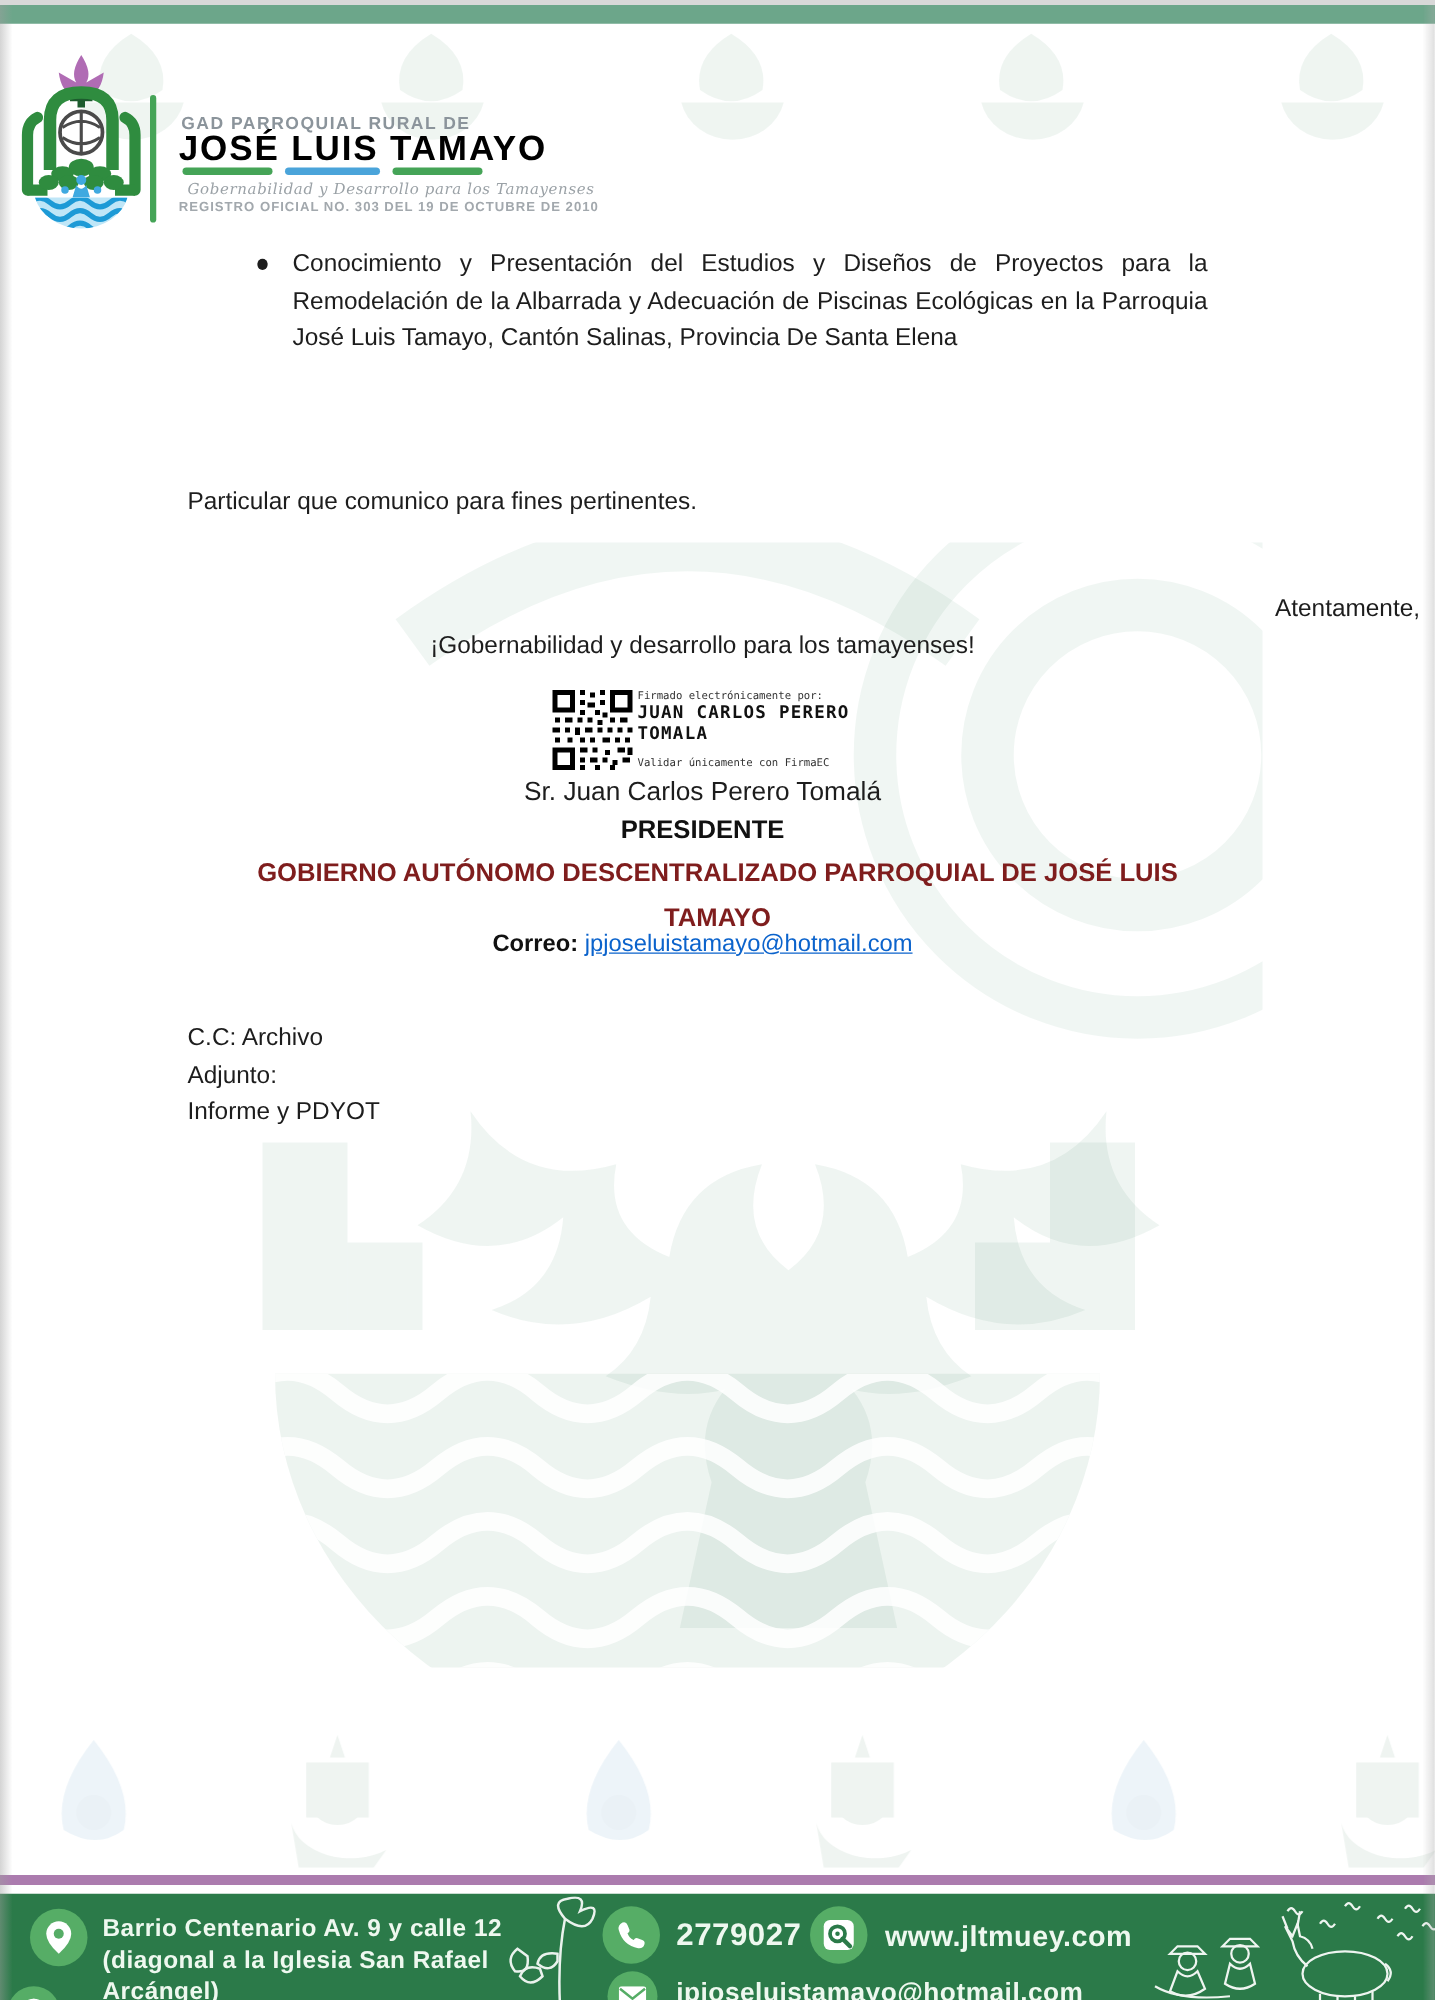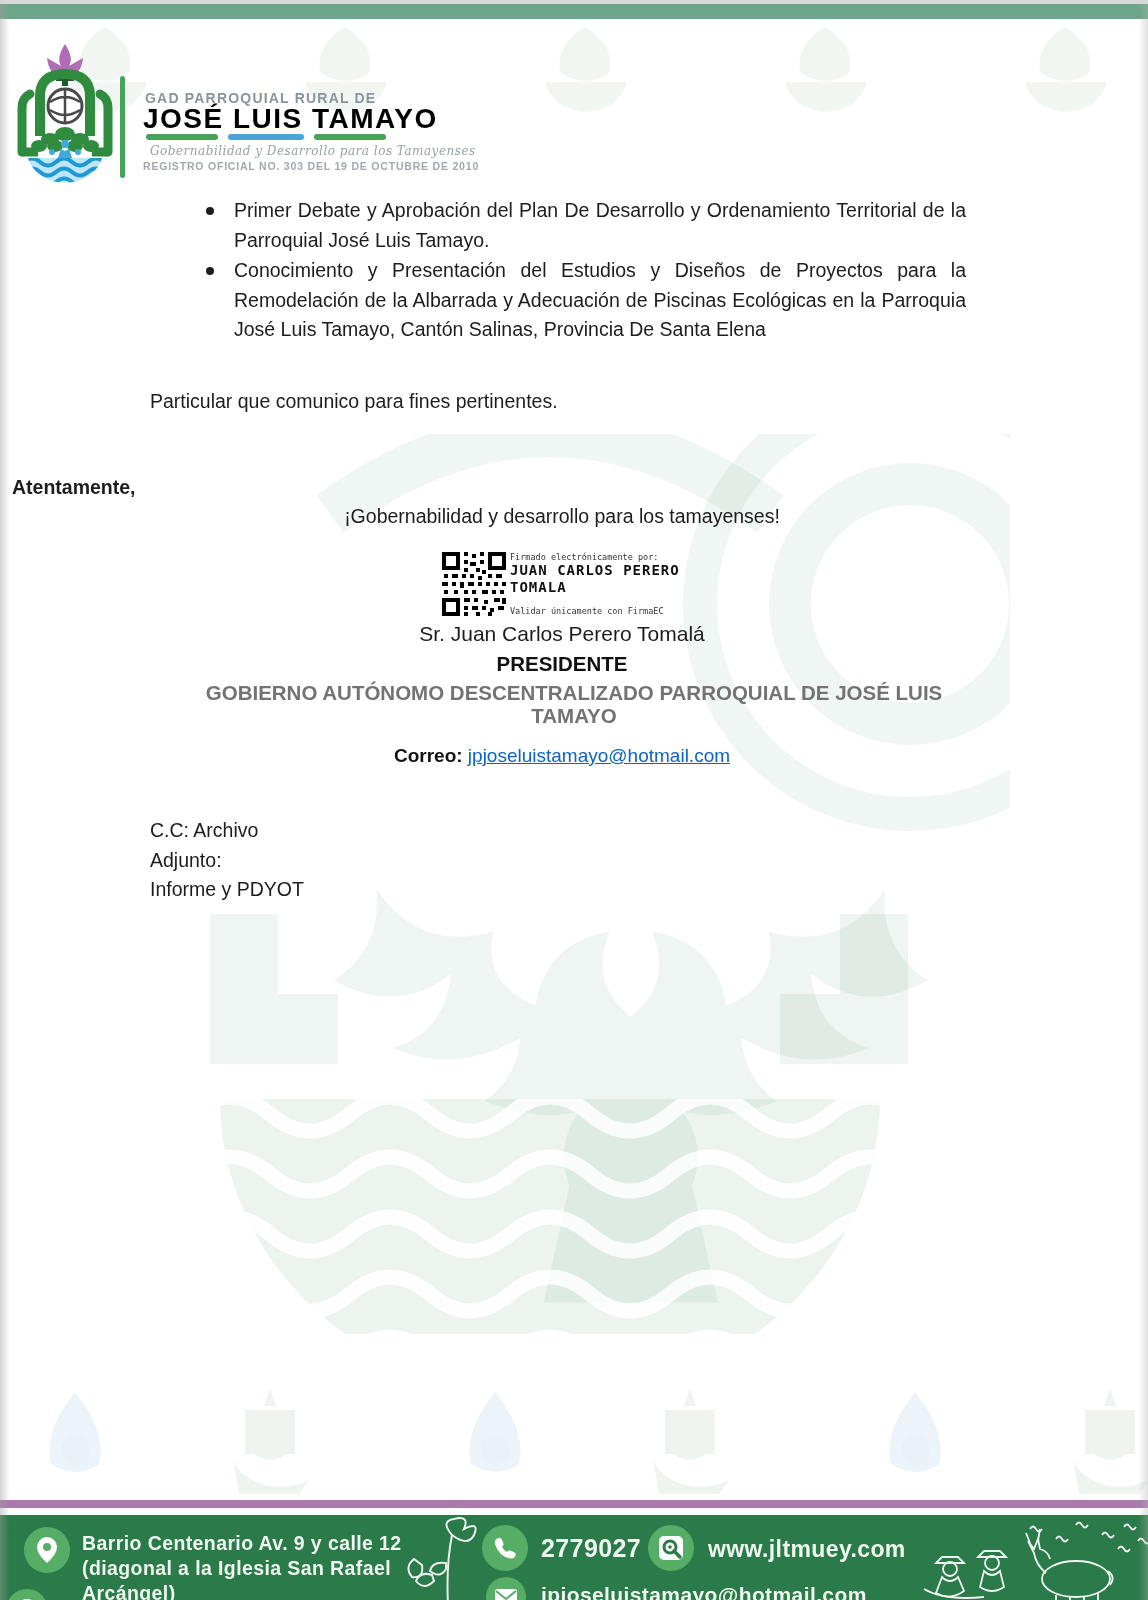--- a/index.html
+++ b/index.html
@@ -25,34 +25,34 @@
   .hbar { top:130px; height:6px; border-radius:3px; }
   #org-slogan { left:150px; top:140px; font-size:12px; color:#9aa1a6; font-family:"DejaVu Serif", serif; font-style:italic; letter-spacing:.5px;text-align:right;}
   #org-registro { left:143px; top:156px; font-size:10.5px; letter-spacing:.8px; color:#a2a8ad; font-weight:600;}
 
   
   .bodytext { color:#1d1d1d; font-size:19.5px; line-height:29.5px; }
   #bullet-list { left:200px; top:192px; width:766px; list-style:none; }
   #bullet-list li { position:relative; padding-left:34px; text-align:justify; margin-bottom:1px; }
   #bullet-list li .dot { position:absolute; left:6px; top:11px; width:8px; height:8px; border-radius:50%; background:#1d1d1d; }
   #note { left:150px; top:383px; }
-  #salutation { left:12px; top:469px; width:1124px; text-align:left;font-weight:bold; }
+  #salutation { left:12px; top:469px; width:1124px; text-align:right; }
   #motto { left:0; top:498px; width:1124px; text-align:center; }
 
   
   #sig-block { left:440px; top:546px; width:330px; height:70px; }
   #qr { position:absolute; left:0; top:0; width:68px; height:68px; background:#fff; }
   #sig-texts { position:absolute; left:70px; top:2px; width:250px; font-family:"DejaVu Sans Mono", monospace; color:#111; }
   .sig-small { font-size:8.5px; color:#333; }
   .sig-name { font-size:14px; font-weight:700; letter-spacing:1px; line-height:17px; }
   #sig-valid { margin-top:10px; }
   #signer-name { left:0; top:618px; width:1124px; text-align:center; font-size:21px; color:#1d1d1d;}
   #signer-title { left:0; top:648px; width:1124px; text-align:center; font-size:20.5px; font-weight:800; color:#111;}
   #signer-org { left:0; top:677px; width:1148px; text-align:center; }
-  #signer-org .inner { display:inline-block; width:790px; font-size:20.5px; font-weight:800; line-height:23px; color:#737373; }
+  #signer-org .inner { display:inline-block; width:790px; font-size:20.5px; font-weight:800; line-height:36px; color:#7f1d1d; }
   #correo-line { left:0; top:741px; width:1124px; text-align:center; font-size:19px; color:#111;}
   #correo-line .lbl { font-weight:800; }
   .link { color:#0b63cc; text-decoration:underline; cursor:pointer; }
 
   
   #cc-block { left:150px; top:812px; }
 
   
   .wm { pointer-events:none; }
 
@@ -199,21 +199,21 @@
   <div id="header-divider" class="abs"></div>
   <div id="org-small" class="abs">GAD PARROQUIAL RURAL DE</div>
   <div id="org-name" class="abs">JOSÉ LUIS TAMAYO</div>
   <div class="abs hbar" style="left:146px;width:72px;background:#45a457;"></div>
   <div class="abs hbar" style="left:228px;width:76px;background:#4aa4da;"></div>
   <div class="abs hbar" style="left:314px;width:72px;background:#45a457;"></div>
   <div id="org-slogan" class="abs">Gobernabilidad y Desarrollo para los Tamayenses</div>
   <div id="org-registro" class="abs">REGISTRO OFICIAL NO. 303 DEL 19 DE OCTUBRE DE 2010</div>
 
   <ul id="bullet-list" class="abs bodytext">
-    <li><span class="dot"></span><span>Primer Debate y Aprobación del Plan De Desarrollo y Ordenamiento Territorial de la Parroquial José Luis Tamayo.</span></li>
+    <li><span class="dot"></span></li>
     <li><span class="dot"></span><span>Conocimiento y Presentación del Estudios y Diseños de Proyectos para la Remodelación de la Albarrada y Adecuación de Piscinas Ecológicas en la Parroquia José Luis Tamayo, Cantón Salinas, Provincia De Santa Elena</span></li>
   </ul>
 
   <div id="note" class="abs bodytext">Particular que comunico para fines pertinentes.</div>
   <div id="salutation" class="abs bodytext">Atentamente,</div>
   <div id="sig-block" class="abs">
     <svg id="qr" viewBox="0 0 34 34">
       <rect width="34" height="34" fill="#fff"></rect>
       <g fill="#000">
         <path d="M1,1 h9 v9 h-9 Z M3,3 h5 v5 h-5 Z" fill-rule="evenodd"></path>

